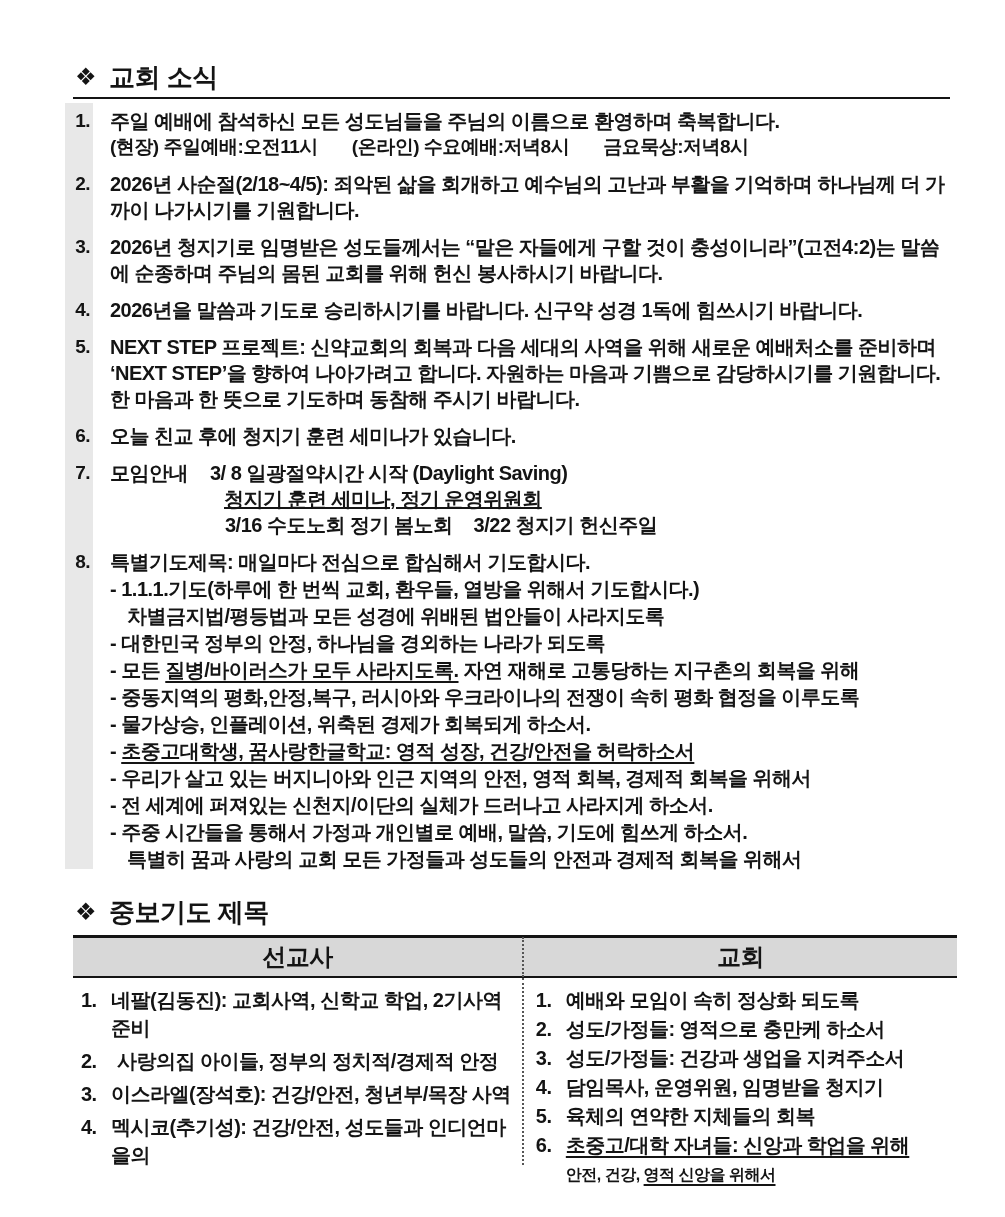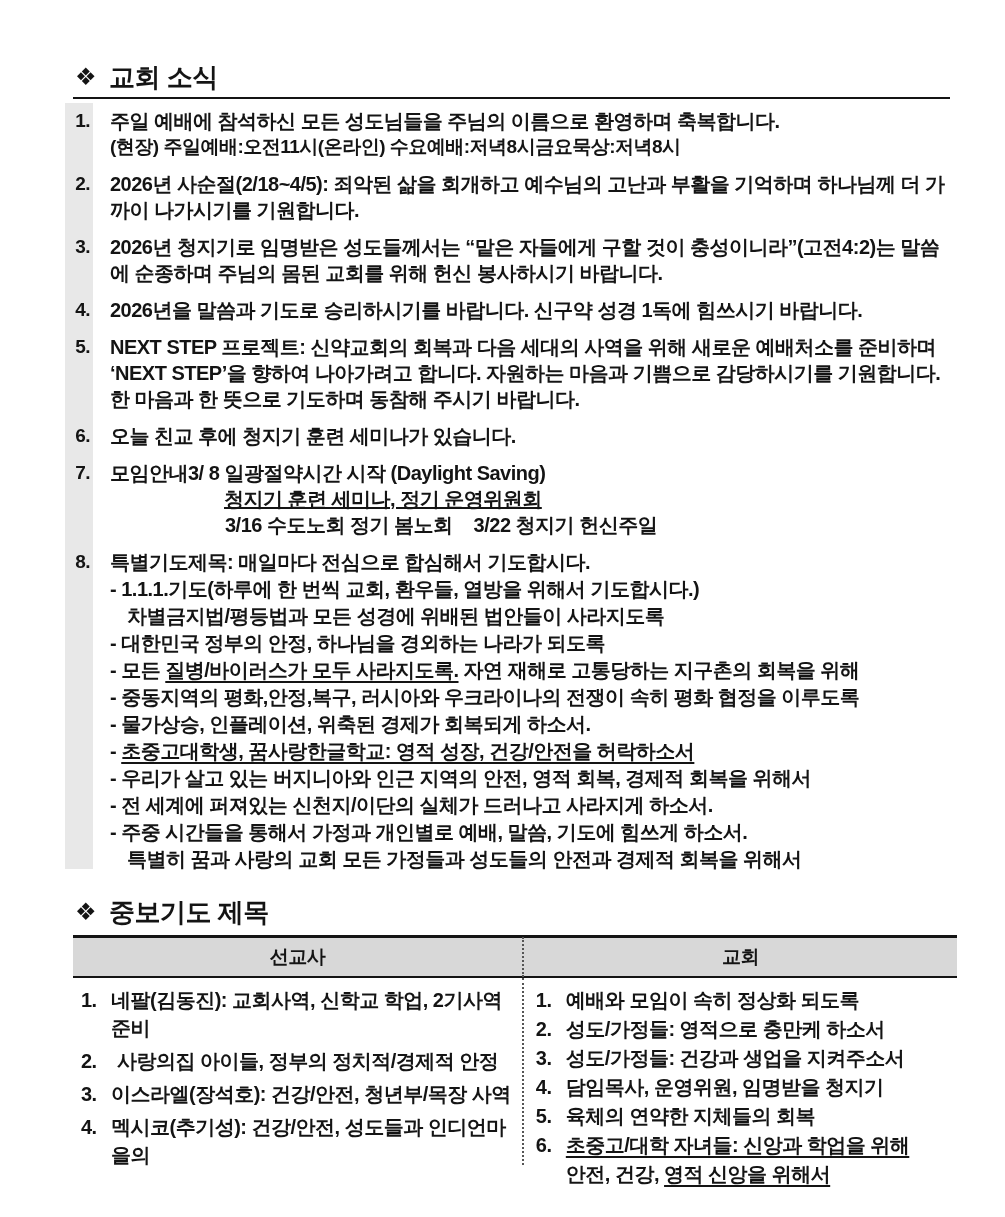--- a/index.html
+++ b/index.html
@@ -15,46 +15,46 @@
   .section-title { display:flex; align-items:center; gap:13px; font-size:26px; margin-left:10px; line-height:34px; }
   .bullet { font-size:24px; }
   .rule { height:2px; background:#141414; margin-left:8px; width:877px; margin-top:3px; }
 
   
   .news-list { position:relative; margin-top:4px; padding-top:5px; }
   .news-list::before { content:""; position:absolute; left:0; top:0; bottom:4px; width:28px; background:#e8e8e8; }
   .news-item { display:flex; margin-bottom:11px; position:relative; }
   .num { flex:0 0 28px; text-align:right; padding-right:3px; font-size:19px; line-height:26px; position:relative; }
   .nbody { flex:1; margin-left:17px; font-size:20px; line-height:26px; }
-  .sched { display:flex; font-size:19px; }
+  .sched { display:flex; gap:34px; font-size:19px; }
   .mline2 { margin-left:114px;text-decoration:underline; }
   .mline3 { margin-left:115px; display:flex; gap:21px; }
-  .lbl-gap { display:inline-block; }
+  .lbl-gap { display:inline-block; margin-right:22px; }
 
   .sub { padding-left:17px; text-indent:-17px; line-height:27px; }
   .cont { padding-left:17px; text-indent:0; }
   .u { text-decoration:underline; text-decoration-thickness:2px; text-underline-offset:4px; }
 
   
   .sec2 { margin-top:22px; }
   .ptable { margin-left:8px; width:884px; border-top:3px solid #141414; margin-top:6px; }
   .phead { display:flex; background:#d8d8d8; border-bottom:2px solid #141414; height:40px; align-items:center; }
-  .phcell { font-size:19px; text-align:center; line-height:40px; }
+  .phcell { font-size:24px; text-align:center; line-height:40px; }
   .phl { width:51%; border-right:2px dotted #555; }
   .phr { width:49%; }
   .pbody { display:flex; align-items:stretch; height:187px; }
   .pbl { width:51%; border-right:2px dotted #555; padding:8px 6px 0 8px; }
   .pbr { width:49%; padding:8px 4px 0 12px; }
   .pe { display:flex; font-size:20px; line-height:28px; margin-bottom:5px; }
   .pe .pn { flex:0 0 30px; }
   .pe .pt { flex:1; }
   .pe .pt .c2 { margin-left:6px; }
   .pr { display:flex; font-size:20px; line-height:29px; }
   .pr .pn { flex:0 0 30px; }
-  .pr2 { margin-left:30px; font-size:20px; line-height:29px; }
+  .pr2 { margin-left:30px; font-size:16px; line-height:29px; }
 </style>
 </head>
 <body>
 
 <div class="page">
 
   <div>
     <div class="section-title">
       <span class="bullet">❖</span>
       <span>교회 소식</span>

